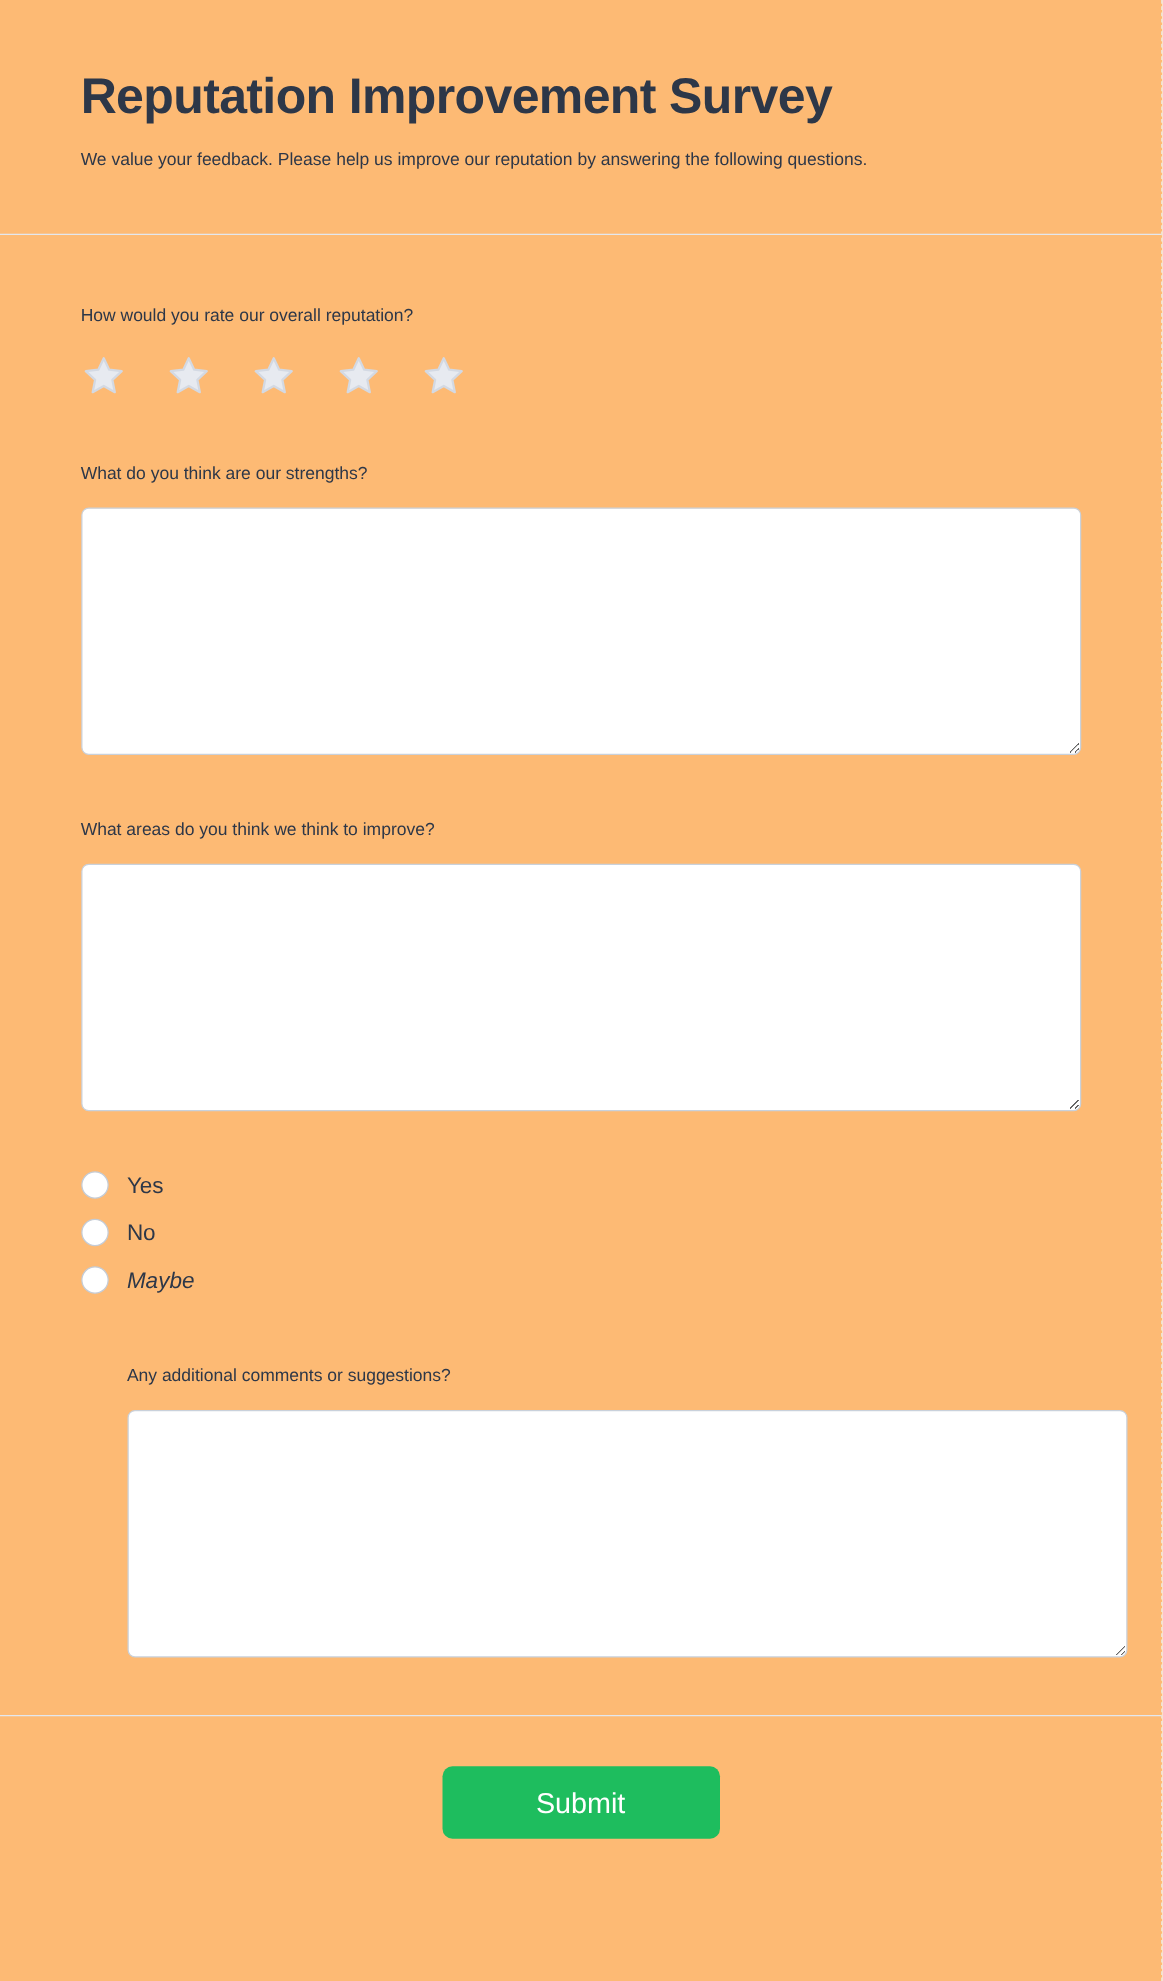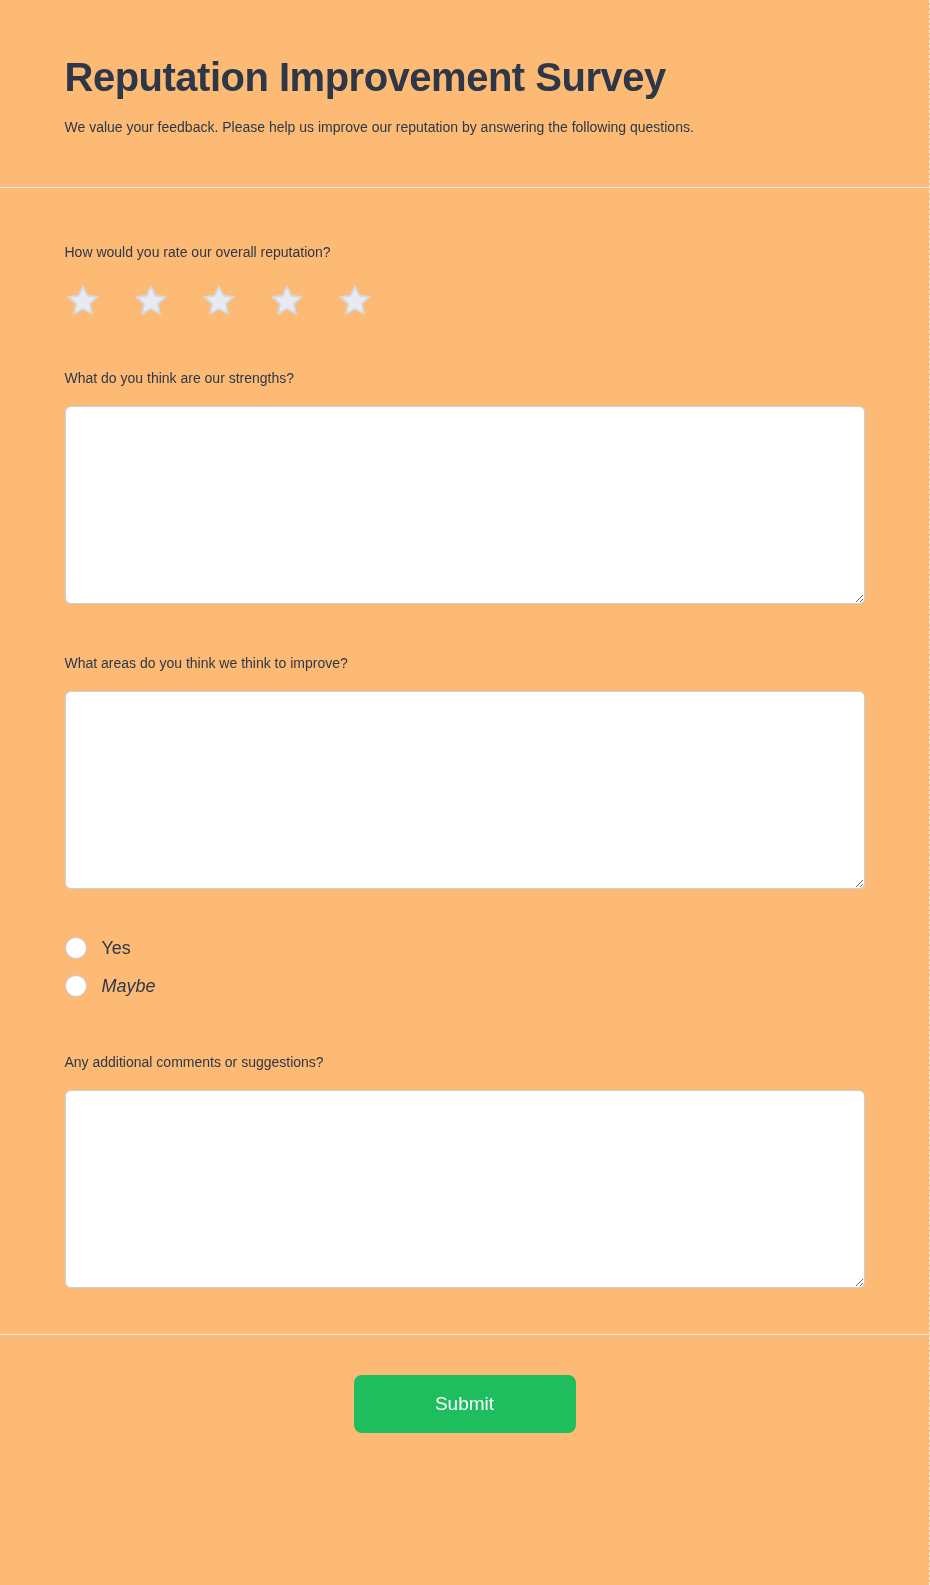--- a/index.html
+++ b/index.html
@@ -38,21 +38,21 @@
     max-width: 770px;
   }
 
   
   .form-body {
     border-bottom: 1px solid #e3e8ee;
     padding-top: 53px;
     padding-bottom: 46px;
   }
   .question { margin-bottom: 48px; }
-  .question.last { margin-bottom: 0; }
+  .question.last { margin-bottom: 0; margin-left: 37px; }
   .question-recommend { margin-bottom: 54px; }
   .q-label {
     display: block;
     font-size: 14px;
     font-weight: 400;
     color: #2d3748;
     line-height: 22px;
     margin-bottom: 17px;
   }
 
@@ -104,21 +104,21 @@
   .footer { padding-top: 40px; text-align: center; }
   .submit-btn {
     display: inline-block;
     width: 222px;
     height: 58px;
     border: none;
     border-radius: 8px;
     background: #1ebd5e;
     color: #ffffff;
     font-family: "Liberation Sans", "DejaVu Sans", sans-serif;
-    font-size: 19px;
+    font-size: 23px;
     font-weight: 400;
     cursor: pointer;
   }
 </style>
 </head>
 <body>
 
 <div class="page">
 
   <div class="header">
@@ -163,20 +163,24 @@
       </div>
 
       <div class="question question-recommend">
         <div class="radio-group" id="radio-group">
             <div class="radio-row">
               <span class="radio-circle"></span>
               <span class="radio-label">Yes</span>
             </div>
             <div class="radio-row">
               <span class="radio-circle"></span>
+              <span class="radio-label">No</span>
+            </div>
+            <div class="radio-row">
+              <span class="radio-circle"></span>
               <span class="radio-label">Maybe</span>
             </div>
           </div>
       </div>
 
       <div class="question last">
         <span class="q-label">Any additional comments or suggestions?</span>
         <textarea style=""></textarea>
       </div>
 

